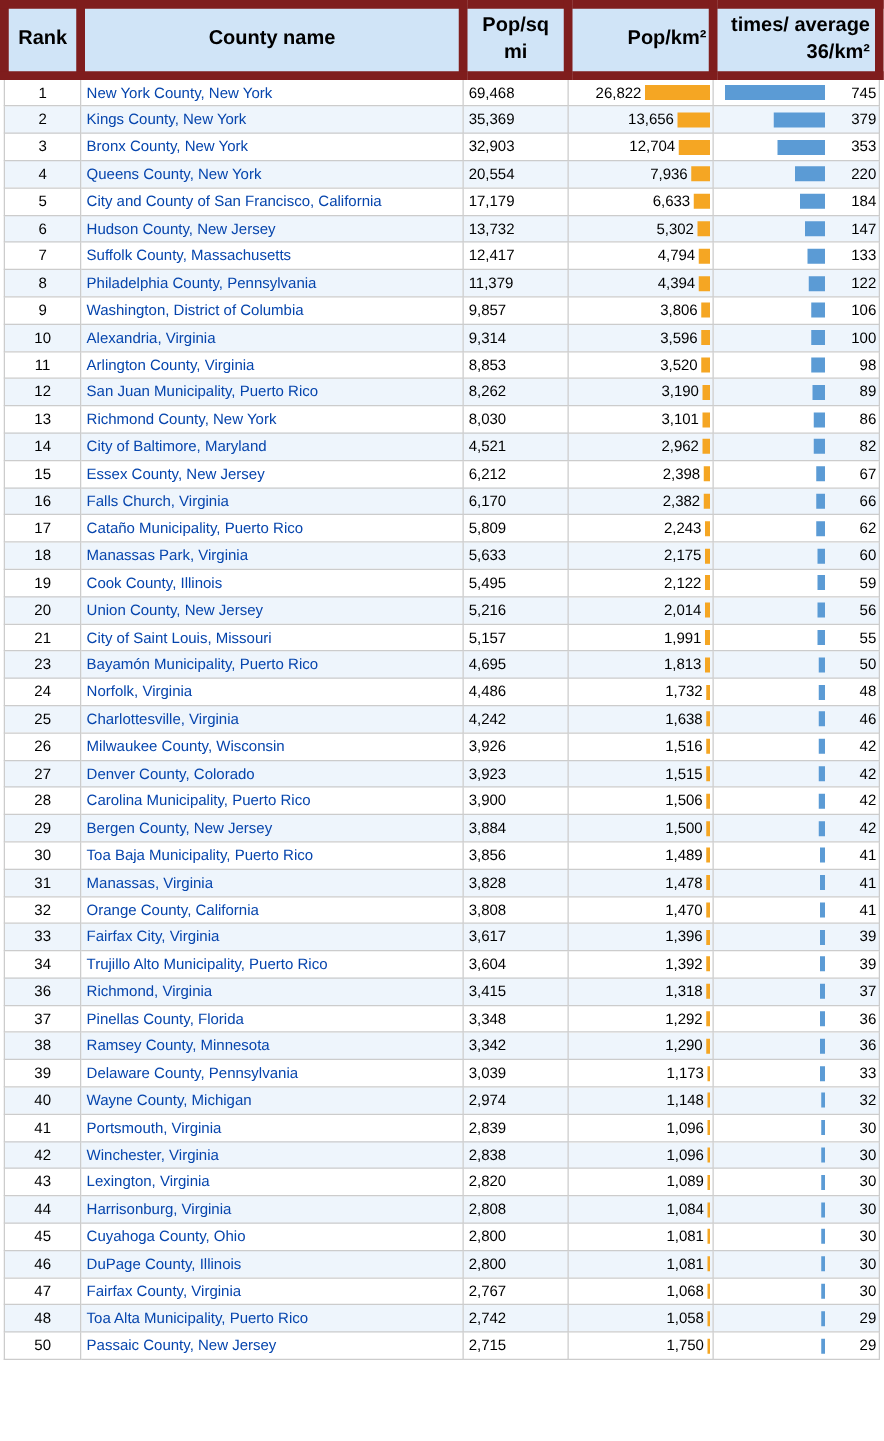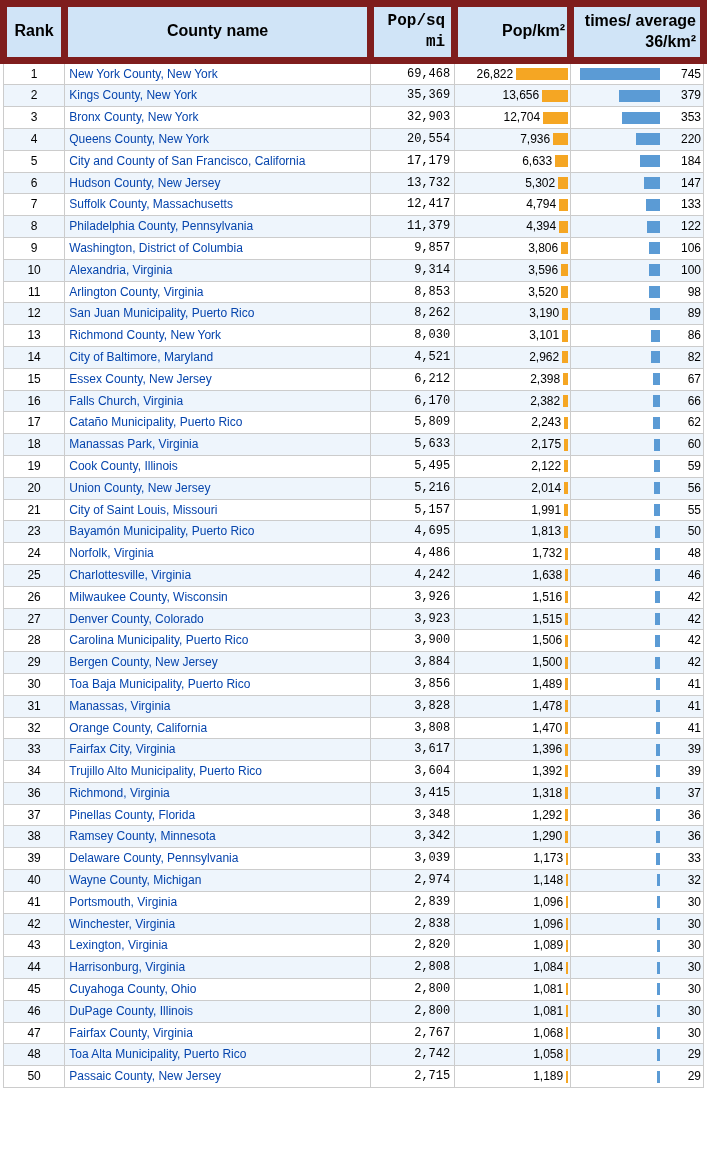--- a/index.html
+++ b/index.html
@@ -38,23 +38,21 @@
       white-space: nowrap;
     }
     .col-rank {
       text-align: center;
       width: 36px;
     }
     .col-name {
       width: 290px;
     }
     .col-popsqmi {
-      text-align: right;
       width: 80px;
-      font-family: Liberation Mono, monospace;
     }
     .col-popkm2 {
       width: 110px;
       text-align: right;
       padding-right: 2px;
     }
     .col-times {
       width: 120px;
       text-align: right;
       padding-right: 4px;
@@ -886,21 +884,21 @@
     <span class="num-right">29</span>
   </div>
         </td>
       </tr>
       <tr>
         <td class="col-rank">50</td>
         <td class="col-name"><a class="county-link" href="#">Passaic County, New Jersey</a></td>
         <td class="col-popsqmi">2,715</td>
         <td class="col-popkm2 bar-cell">
           <div class="bar-wrap">
-    <span class="num-right">1,189</span>
+    <span class="num-right">1,750</span>
     <span class="bar-orange" style="width:2px"></span>
   </div>
         </td>
         <td class="col-times bar-cell">
           <div class="bar-wrap">
     <span class="bar-blue" style="width:3px"></span>
     <span class="num-right">29</span>
   </div>
         </td>
       </tr>

